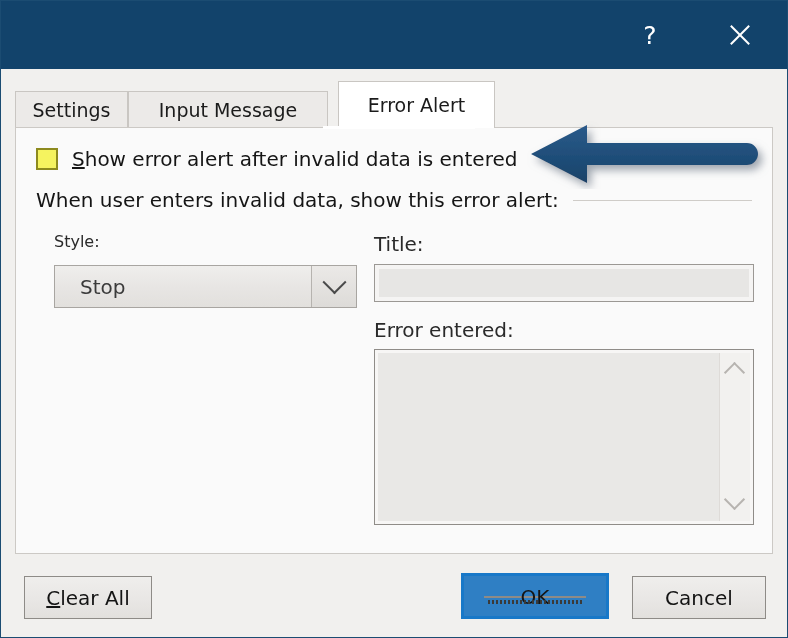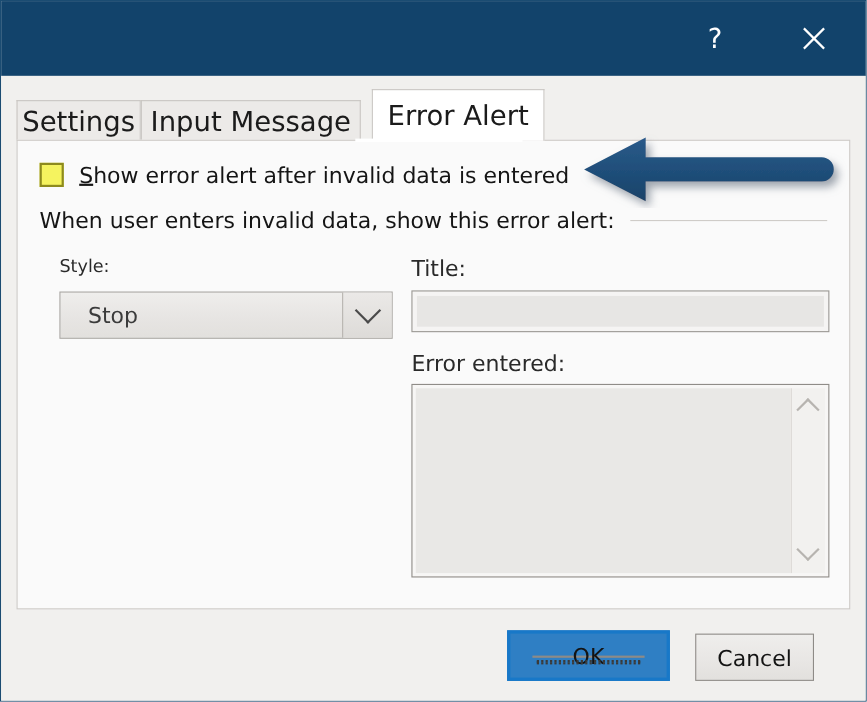--- a/index.html
+++ b/index.html
@@ -87,21 +87,21 @@
     height: 47px;
   }
   .tab {
     position: absolute;
     bottom: 0;
     box-sizing: border-box;
     background: #eceae8;
     border: 1px solid #c9c6c2;
     border-bottom: none;
     color: #1b1b1b;
-    font-size: 25px;
+    font-size: 19px;
     display: flex;
     align-items: center;
     justify-content: center;
     cursor: default;
   }
   .tab.inactive { height: 37px; }
   .tab.active {
     height: 47px;
     background: #ffffff;
     border-color: #c9c6c2;
@@ -317,21 +317,21 @@
     border: 1px solid #8e8b87;
     font-size: 20px;
     color: #141414;
     display: flex;
     align-items: center;
     justify-content: center;
     cursor: default;
   }
   .btn u { text-decoration: underline; }
   #btn-clear-all { left: 23px;  top: 575px; width: 128px; height: 43px; }
-  #btn-cancel    { left: 631px; top: 575px; width: 108px; height: 43px; }
+  #btn-cancel    { left: 631px; top: 575px; width: 134px; height: 43px; }
 
   #btn-ok-wrap {
     position: absolute;
     left: 460px;
     top: 572px;
     width: 148px;
     height: 34px;
     box-sizing: border-box;
     border: 3px solid #1878c8;
     background: #2f7fc4;
@@ -428,20 +428,23 @@
         <stop offset="0%" stop-color="#2a5a8a"></stop>
         <stop offset="55%" stop-color="#1f4e79"></stop>
         <stop offset="100%" stop-color="#1a4268"></stop>
       </linearGradient>
     </defs>
     <g filter="url(#arrShadow)">
       <path d="M6,35 L62,6 L62,24 L222,24 A11,11 0 0 1 222,46 L62,46 L62,64 Z" fill="url(#arrFill)"></path>
     </g>
   </svg>
 
+  <div class="btn" id="btn-clear-all">
+    <span><u>C</u><span>lear All</span></span>
+  </div>
 
   <div id="btn-ok-wrap">
     <div class="btn" id="btn-ok">
       <span>OK</span>
       <span class="focus-dots"></span>
     </div>
   </div>
 
   <div class="btn" id="btn-cancel">
     <span>Cancel</span>

